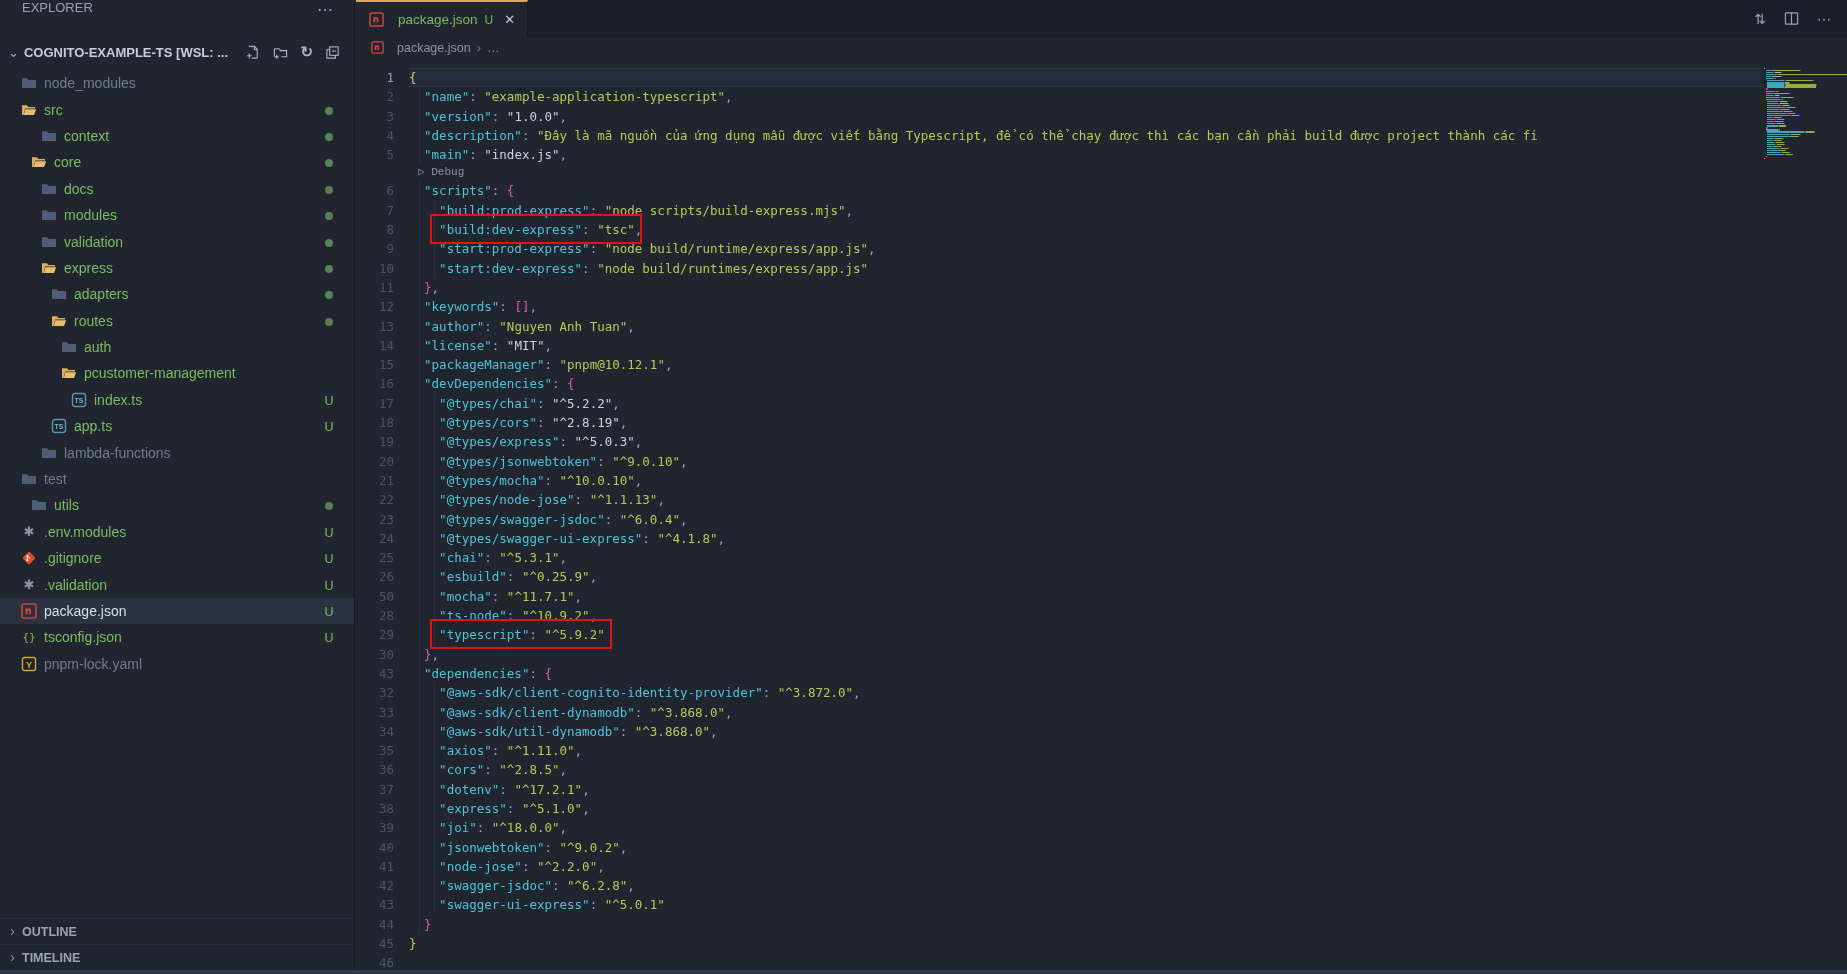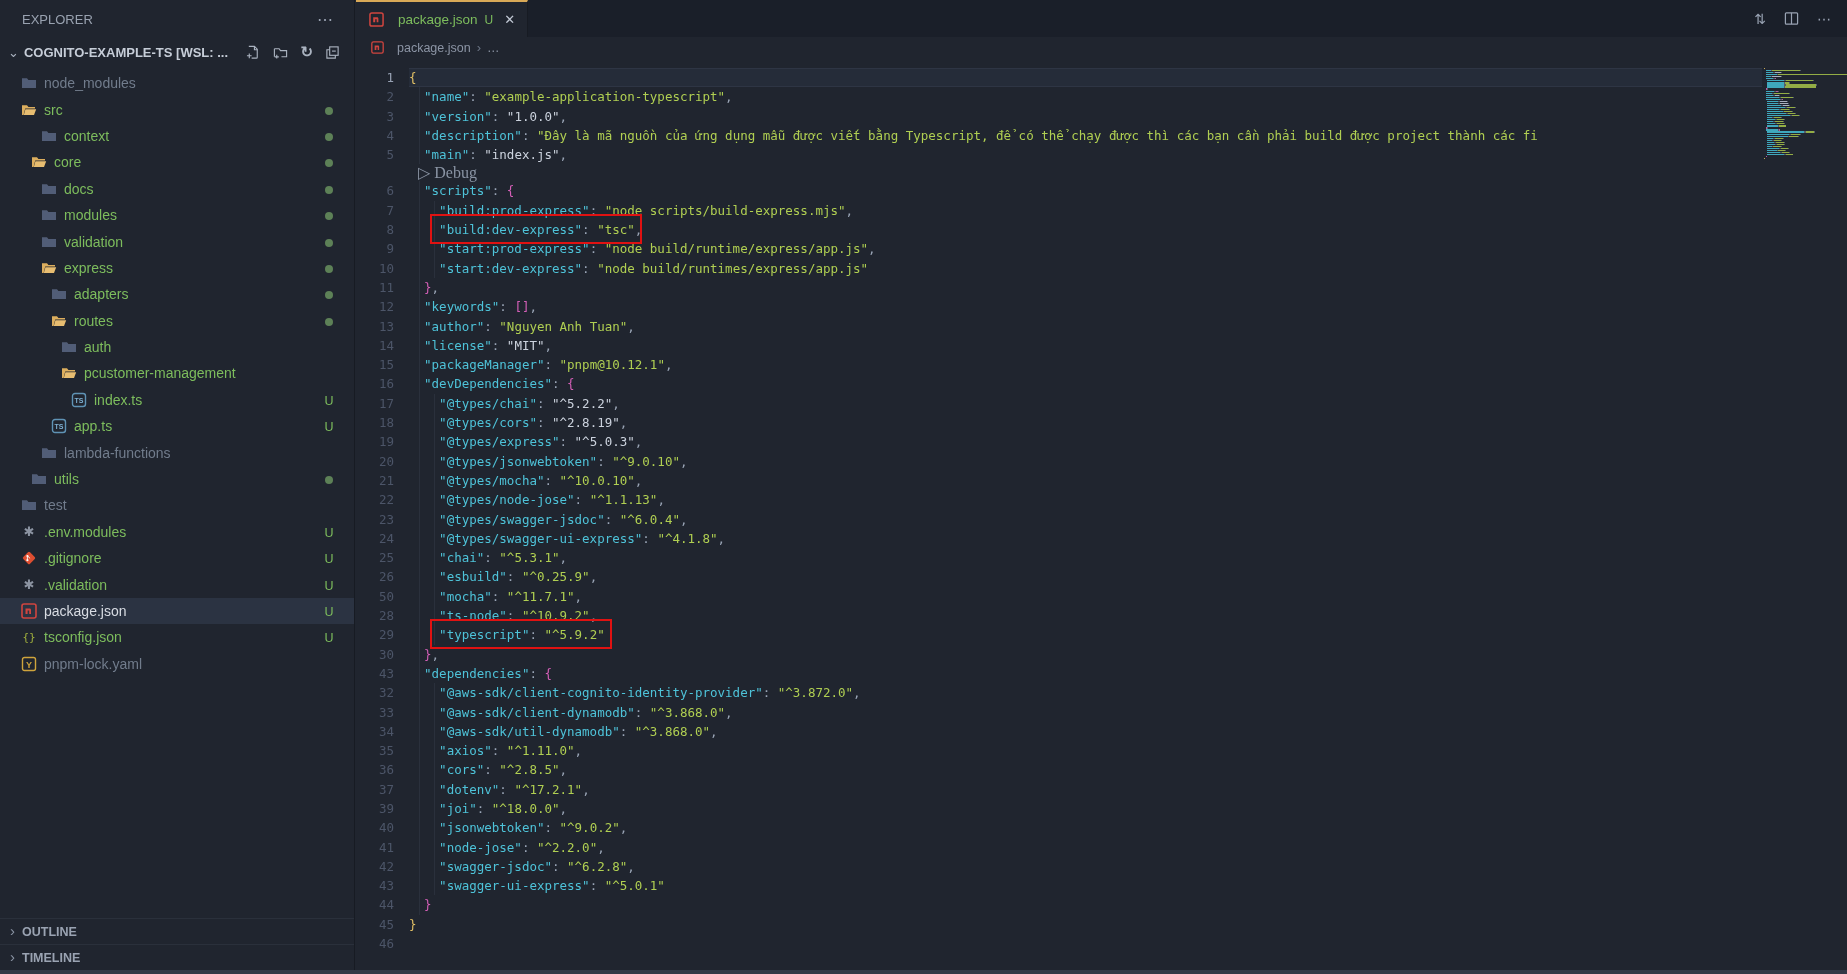--- a/index.html
+++ b/index.html
@@ -3,21 +3,21 @@
 <meta charset="utf-8">
 <style>
   * { margin:0; padding:0; box-sizing:border-box; }
   html,body { width:1847px; height:974px; overflow:hidden; background:#20252f;
               font-family:"Liberation Sans", sans-serif; }
   .app { position:relative; width:1847px; height:974px; background:#20252f; color:#aab3c0; }
 
   
   .sidebar { position:absolute; left:0; top:0; width:355px; height:100%;
              background:#20252f; border-right:1px solid #171b23; }
-  .sb-header { height:38px; display:flex; align-items:center; padding:0 20px 0 22px;
+  .sb-header { height:38px; display:flex; padding:0 20px 0 22px;
                color:#99a2b0; font-size:13px; }
   .sb-header .spacer { flex:1; }
   .more-dots { color:#9aa3b2; font-size:16px; letter-spacing:1px; cursor:pointer; }
   .proj-row { height:28px; display:flex; align-items:center; padding:0 12px 0 8px;
               color:#c6cdd8; font-weight:bold; font-size:13px; position:relative; }
   .proj-chev { font-size:13px; color:#aab3c0; margin-right:5px; font-weight:normal; }
   .proj-name { white-space:nowrap; overflow:hidden; max-width:215px; }
   .proj-actions { position:absolute; right:14px; top:0; height:28px; display:flex;
                   align-items:center; gap:12px; color:#aab3c0; }
   .proj-actions svg { display:block; }
@@ -62,21 +62,21 @@
   .code-row { display:flex; height:19.3px; line-height:19.3px; }
   .code-row.lensrow { height:17px; line-height:17px; }
   .gutter { width:53px; flex:none; text-align:right; padding-right:15px; color:#4c5568;
             font-size:12.5px; }
   .gutter.cur { color:#97a1b3; }
   .lc { flex:1; white-space:pre; position:relative; color:#9aa5b6; }
   .lc.cur { background:#252c39; box-shadow: inset 0 1px 0 #2e3544, inset 0 -1px 0 #2e3544; }
   .lc .guide { position:absolute; top:0; bottom:0; width:1px; background:#2a303c; }
   .k { color:#4ec3d9; } .s { color:#b0cf52; } .w { color:#ccd3de; }
   .p { color:#9aa5b6; } .g { color:#e2c065; } .m { color:#d55fb8; }
-  .lens { color:#8a94a4; font-size:16px; font-family:Liberation Serif, serif;
+  .lens { color:#8a94a4; font-size:11px; font-family:Liberation Mono, monospace;
           padding-left:9px; cursor:pointer; }
 
   .minimap { position:absolute; top:0; right:0; width:85px; bottom:0; padding-top:10px;
              padding-left:2px; overflow:hidden; cursor:pointer; }
   .mm-line { height:1.2px; margin-bottom:0.86px; white-space:nowrap; font-size:0; }
   .mm-line span { display:inline-block; height:100%; }
 
   .red-box { position:absolute; border:2.5px solid #e01212; z-index:30; pointer-events:none; }
   .bottom-strip { position:absolute; left:0; bottom:0; width:100%; height:4px;
                   background:#323948; z-index:40; }
@@ -249,36 +249,36 @@
           <span class="badge"><span class="u">U</span></span>
         </div>
         <div class="tree-row" style="padding-left: 41px;">
           <span class="tree-ico">
             <svg width="16" height="16" viewBox="0 0 16 16">
               <path d="M1 3.2h5l1.4 1.8H15v8H1z" fill="#515d77"></path>
             </svg>
           </span>
           <span class="t-gray">lambda-functions</span>
         </div>
+        <div class="tree-row" style="padding-left: 21px;">
+          <span class="tree-ico">
+            <svg width="16" height="16" viewBox="0 0 16 16">
+              <path d="M1 3.2h5l1.4 1.8H15v8H1z" fill="#515d77"></path>
+            </svg>
+          </span>
+          <span class="t-gray">test</span>
+        </div>
         <div class="tree-row" style="padding-left: 31px;">
           <span class="tree-ico">
             <svg width="16" height="16" viewBox="0 0 16 16">
               <path d="M1 3.2h5l1.4 1.8H15v8H1z" fill="#515d77"></path>
             </svg>
           </span>
           <span class="t-green">utils</span>
           <span class="badge"><span class="dot"></span></span>
-        </div>
-        <div class="tree-row" style="padding-left: 21px;">
-          <span class="tree-ico">
-            <svg width="16" height="16" viewBox="0 0 16 16">
-              <path d="M1 3.2h5l1.4 1.8H15v8H1z" fill="#515d77"></path>
-            </svg>
-          </span>
-          <span class="t-gray">test</span>
         </div>
         <div class="tree-row" style="padding-left: 21px;">
           <span class="tree-ico">
             <span style="color:#8b93a1;font-size:13px;">✱</span>
           </span>
           <span class="t-green">.env.modules</span>
           <span class="badge"><span class="u">U</span></span>
         </div>
         <div class="tree-row" style="padding-left: 21px;">
           <span class="tree-ico">
@@ -522,20 +522,24 @@
             <span class="gutter">35</span>
             <span class="lc"><i class="guide" style="left: 10px;"></i><i class="guide" style="left: 25px;"></i><span class="p">    </span><span class="k">"axios"</span><span class="p">: </span><span class="s">"^1.11.0"</span><span class="p">,</span></span>
           </div>
           <div class="code-row">
             <span class="gutter">36</span>
             <span class="lc"><i class="guide" style="left: 10px;"></i><i class="guide" style="left: 25px;"></i><span class="p">    </span><span class="k">"cors"</span><span class="p">: </span><span class="s">"^2.8.5"</span><span class="p">,</span></span>
           </div>
           <div class="code-row">
             <span class="gutter">37</span>
             <span class="lc"><i class="guide" style="left: 10px;"></i><i class="guide" style="left: 25px;"></i><span class="p">    </span><span class="k">"dotenv"</span><span class="p">: </span><span class="s">"^17.2.1"</span><span class="p">,</span></span>
+          </div>
+          <div class="code-row">
+            <span class="gutter">38</span>
+            <span class="lc"><i class="guide" style="left: 10px;"></i><i class="guide" style="left: 25px;"></i><span class="p">    </span><span class="k">"express"</span><span class="p">: </span><span class="s">"^5.1.0"</span><span class="p">,</span></span>
           </div>
           <div class="code-row">
             <span class="gutter">39</span>
             <span class="lc"><i class="guide" style="left: 10px;"></i><i class="guide" style="left: 25px;"></i><span class="p">    </span><span class="k">"joi"</span><span class="p">: </span><span class="s">"^18.0.0"</span><span class="p">,</span></span>
           </div>
           <div class="code-row">
             <span class="gutter">40</span>
             <span class="lc"><i class="guide" style="left: 10px;"></i><i class="guide" style="left: 25px;"></i><span class="p">    </span><span class="k">"jsonwebtoken"</span><span class="p">: </span><span class="s">"^9.0.2"</span><span class="p">,</span></span>
           </div>
           <div class="code-row">

